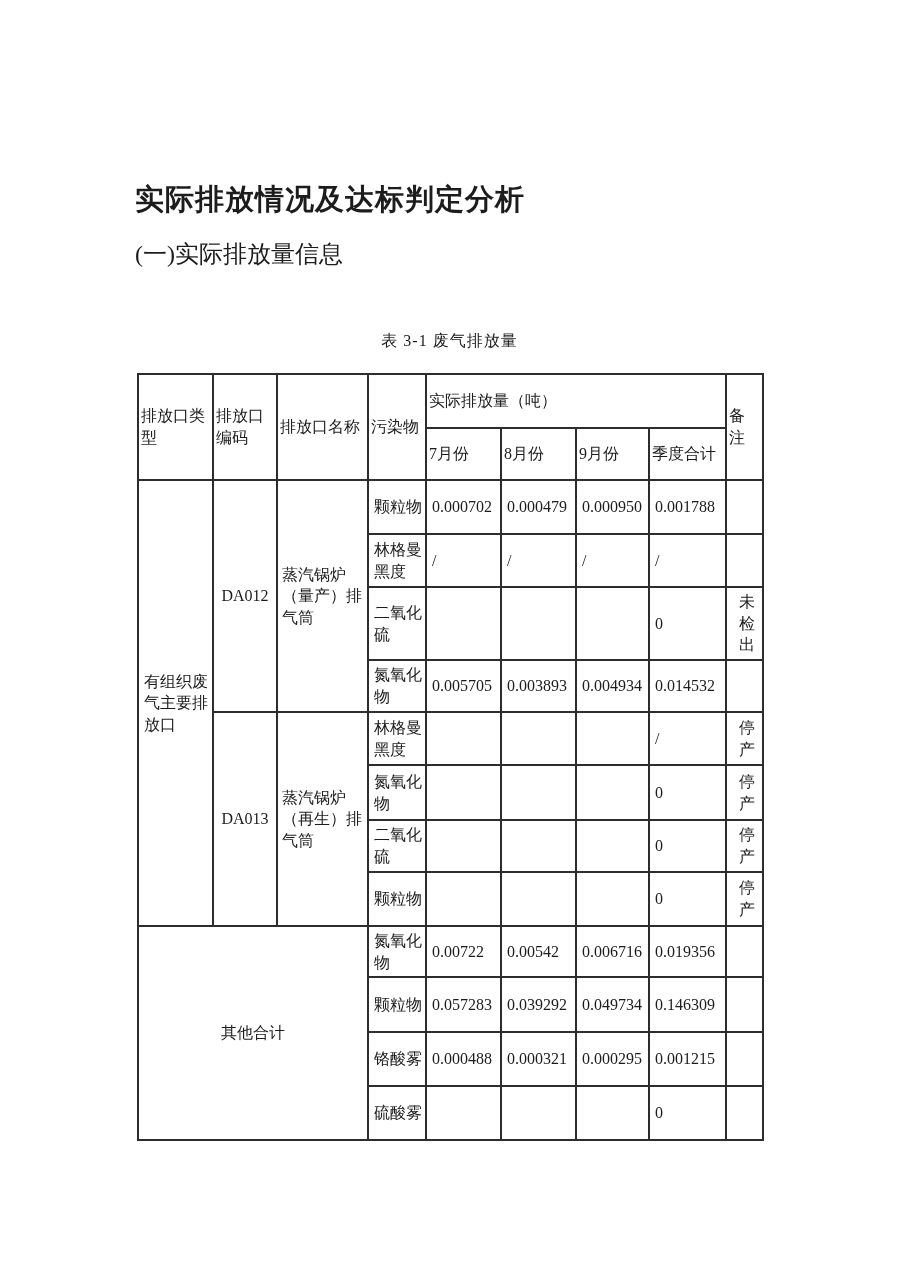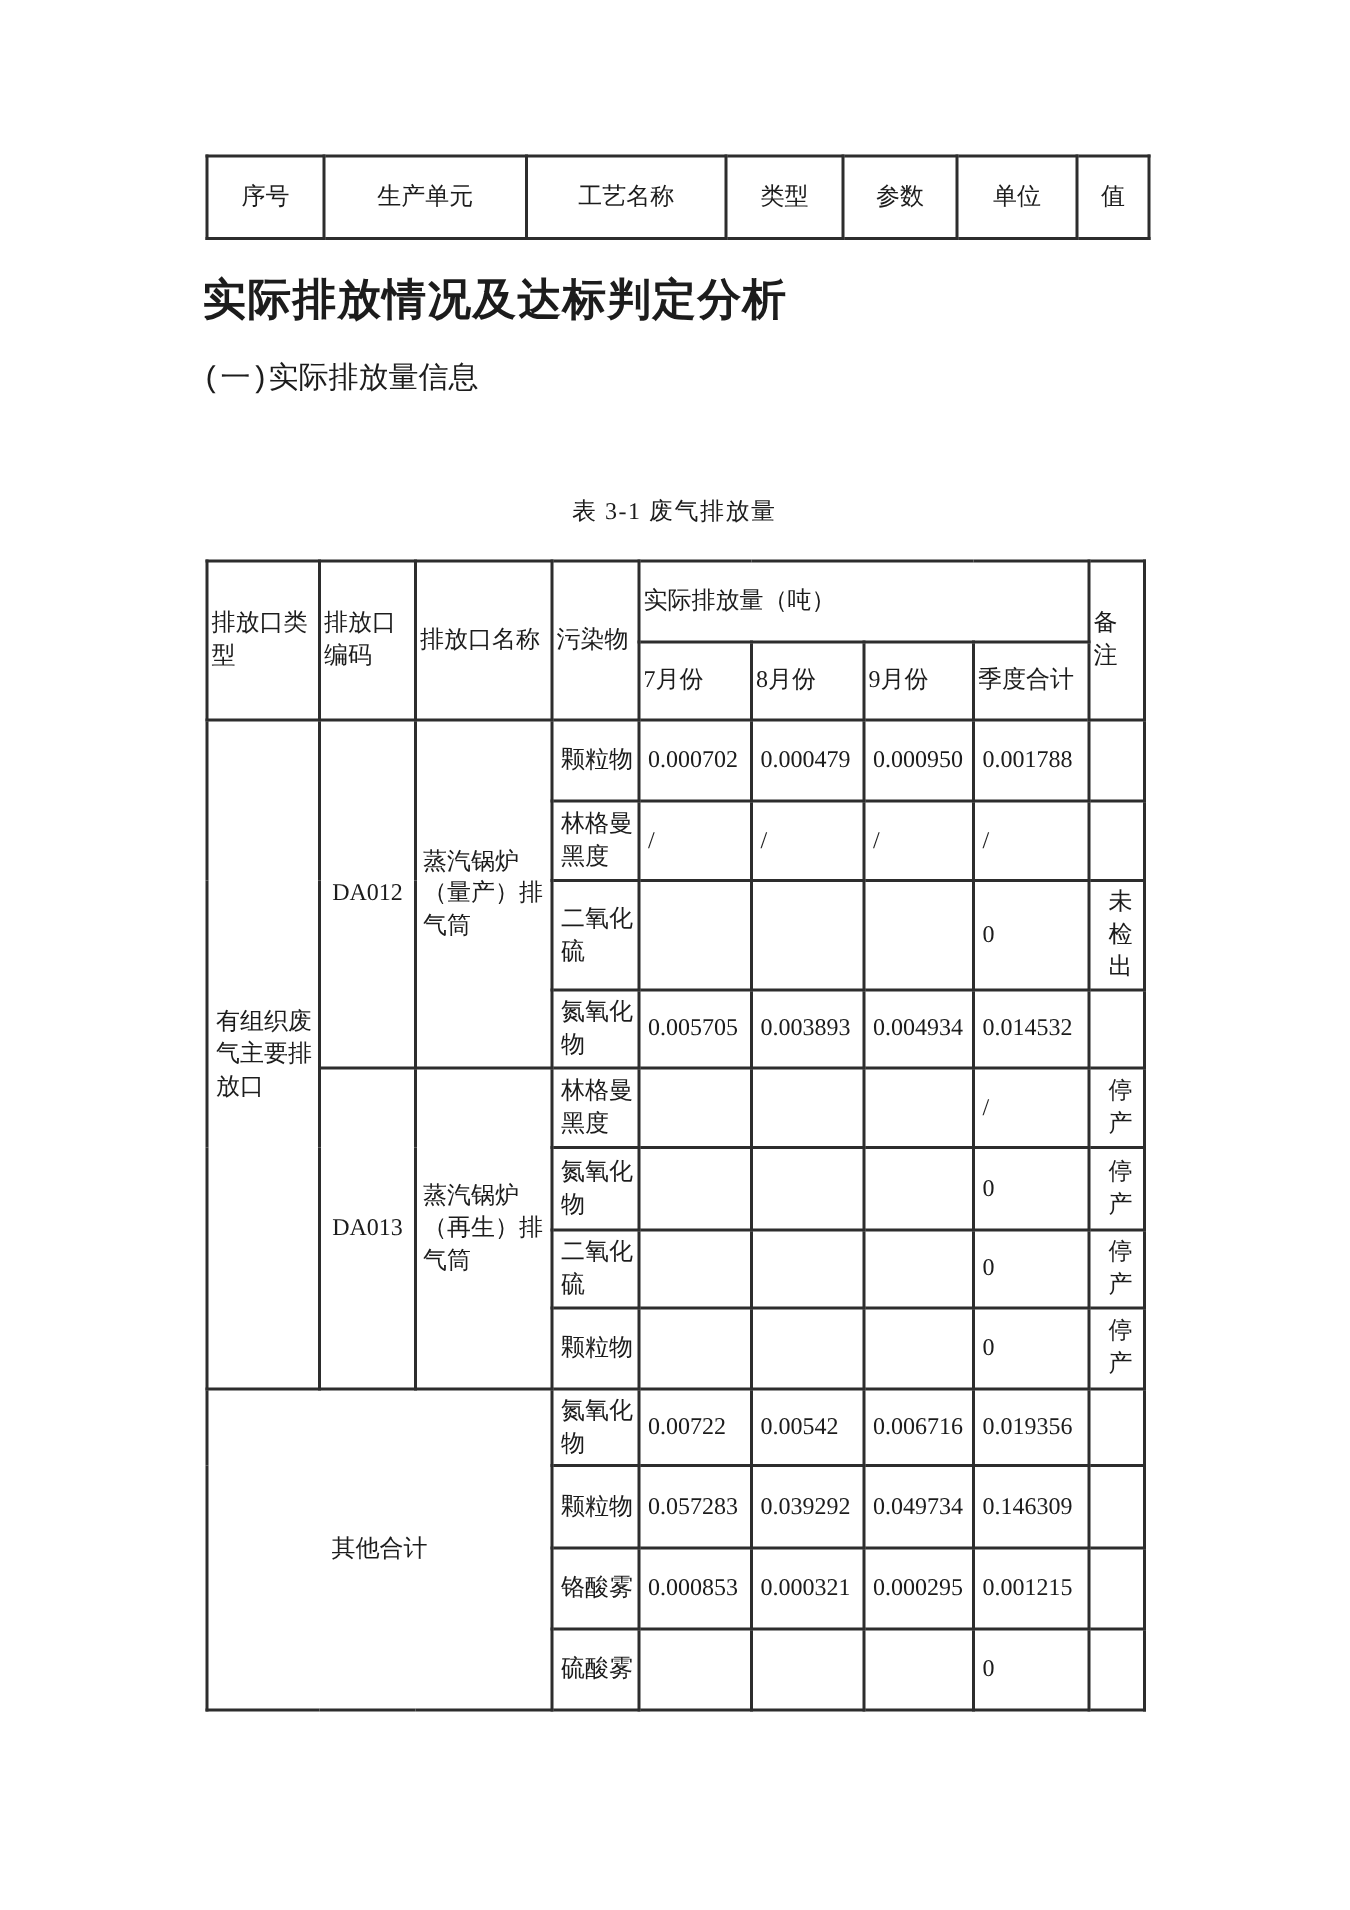--- a/index.html
+++ b/index.html
@@ -37,23 +37,22 @@
     position: absolute;
     left: 135px; top: 180px;
     font-size: 29px;
     font-weight: bold;
     letter-spacing: 1px;
     white-space: nowrap;
   }
   .subheading {
     position: absolute;
     left: 135px; top: 238px;
-    font-size: 20px;
+    font-size: 24px;
     white-space: nowrap;
-    font-family: Liberation Mono, monospace;
   }
   .table-caption {
     position: absolute;
     left: 137px; top: 331px;
     width: 625px;
     text-align: center;
     font-size: 16px;
     letter-spacing: 1px;
   }
 
@@ -83,42 +82,20 @@
   .main-table td.center { text-align: center; padding: 2px; }
   .main-table td.num { white-space: nowrap; }
   .main-table td.remark { text-align: center; padding: 2px 12px; }
   .main-table td.outlet-name { padding: 2px 2px 2px 4px; }
 </style>
 </head>
 <body>
 
 <div class="page">
 
-  <table class="frag-table">
-    <colgroup>
-      <col style="width:78px">
-        <col style="width:135px">
-        <col style="width:133px">
-      <col style="width:78px">
-        <col style="width:76px">
-        <col style="width:80px">
-        <col style="width:48px">
-    </colgroup>
-    <tbody>
-        <tr>
-      <td>序号</td>
-      <td>生产单元</td>
-      <td>工艺名称</td>
-      <td>类型</td>
-      <td>参数</td>
-      <td>单位</td>
-      <td>值</td>
-    </tr>
-  </tbody>
-    </table>
 
   <div class="heading">实际排放情况及达标判定分析</div>
   <div class="subheading">(一)实际排放量信息</div>
 
   <div class="table-caption">表 3-1 废气排放量</div>
 
   <table class="main-table">
     <colgroup>
       <col style="width:75px">
         <col style="width:64px">
@@ -228,21 +205,21 @@
       <tr style="height:55px">
         <td>颗粒物</td>
         <td class="num">0.057283</td>
         <td class="num">0.039292</td>
         <td class="num">0.049734</td>
         <td class="num">0.146309</td>
         <td class="remark"></td>
       </tr>
       <tr style="height:54px">
         <td>铬酸雾</td>
-        <td class="num">0.000853</td>
+        <td class="num">0.000488</td>
         <td class="num">0.000321</td>
         <td class="num">0.000295</td>
         <td class="num">0.001215</td>
         <td class="remark"></td>
       </tr>
       <tr style="height:54px">
         <td>硫酸雾</td>
         <td class="num"></td>
         <td class="num"></td>
         <td class="num"></td>

